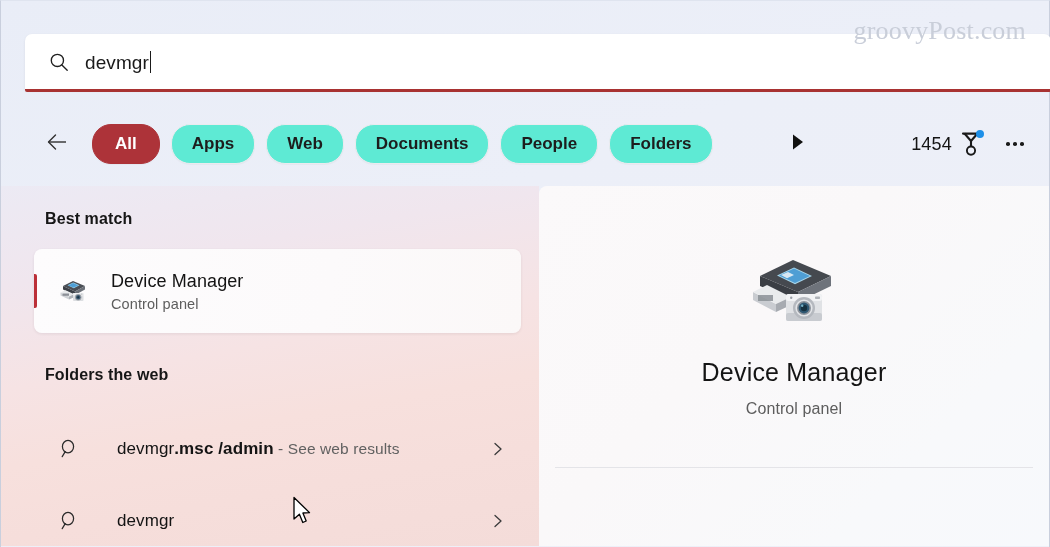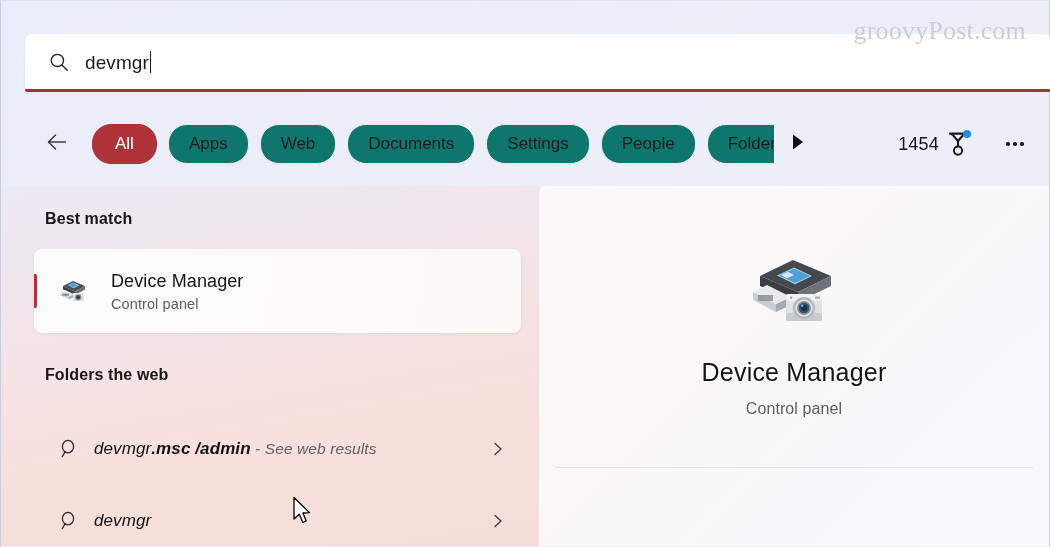--- a/index.html
+++ b/index.html
@@ -124,27 +124,28 @@
   .pills {
     position: relative;
     margin-left: 22px;
     display: flex;
     align-items: center;
     gap: 11px;
     width: 682px;
     overflow: hidden;
     height: 44px;
     flex: 0 0 auto;
+    font-weight: bold;
   }
   .pill {
     flex: 0 0 auto;
     height: 38px;
     padding: 0 20px;
     border-radius: 19px;
-    background: #0f766e;
+    background: #5eead4;
     border: 1px solid #ebebef;
     display: flex;
     align-items: center;
     justify-content: center;
     font-size: 17px;
     color: #1d1d1d;
     box-shadow: 0 1px 1px rgba(0,0,0,0.03);
     white-space: nowrap;
   }
   .pill.active {
@@ -160,21 +161,21 @@
     display: flex;
     align-items: center;
     justify-content: center;
     flex: 0 0 auto;
   }
   .filter-right {
     margin-left: auto;
     margin-right: 22px;
     display: flex;
     align-items: flex-start;
-    gap: 32px;
+    gap: 19px;
   }
   .rewards {
     display: flex;
     align-items: center;
     gap: 7px;
   }
   .rewards-count {
     font-size: 18px;
     color: #141414;
     letter-spacing: 0.2px;
@@ -303,27 +304,26 @@
   .web-row-1 { top: 229px; height: 68px; }
   .web-row-2 { top: 307px; height: 56px; }
   .web-mag {
     margin-left: 25px;
     width: 22px;
     height: 22px;
     flex: 0 0 auto;
     display: block;
   }
   .web-label {
-    margin-left: 13px;
+    margin-left: 36px;
     font-size: 17px;
     color: #141414;
     line-height: 1.45;
     letter-spacing: 0.1px;
     max-width: 300px;
-    font-style: italic;
   }
   .web-label b { font-weight: bold; }
   .web-label .suffix {
     color: #616161;
     font-size: 15.5px;
     font-weight: normal;
   }
   .chev {
     margin-left: auto;
     width: 18px;
@@ -445,21 +445,20 @@
           <polyline points="11.5,6 4.5,13 11.5,20" fill="none" stroke="#303030" stroke-width="1.4" stroke-linecap="round" stroke-linejoin="round"></polyline>
         </svg>
       </span>
     </span>
 
     <div class="pills">
       <div class="pill active">All</div>
       <div class="pill">Apps</div>
       <div class="pill">Web</div>
       <div class="pill">Documents</div>
-      <div class="pill">Settings</div>
       <div class="pill">People</div>
       <div class="pill">Folders</div>
     </div>
 
     <span class="scroll-next">
       <span>
         <svg viewBox="0 0 26 26" width="26" height="26">
           <polygon points="9,5.5 19,13 9,20.5" fill="#111111"></polygon>
         </svg>
       </span>

